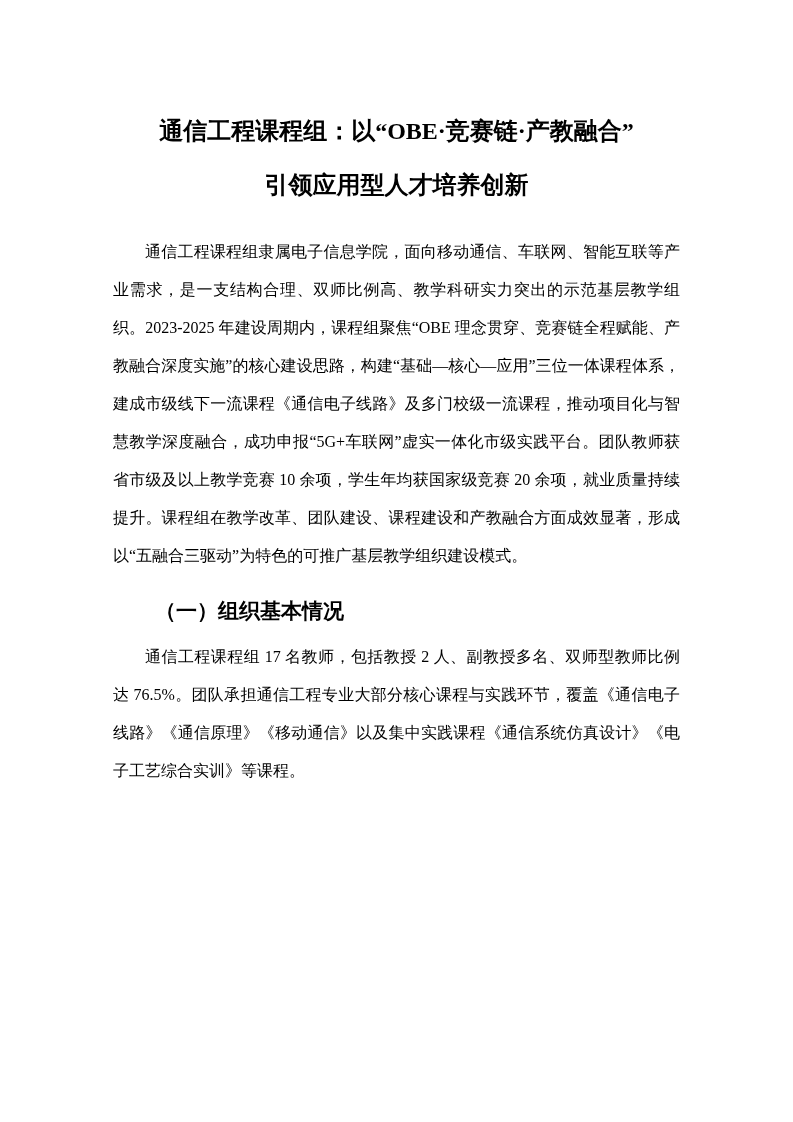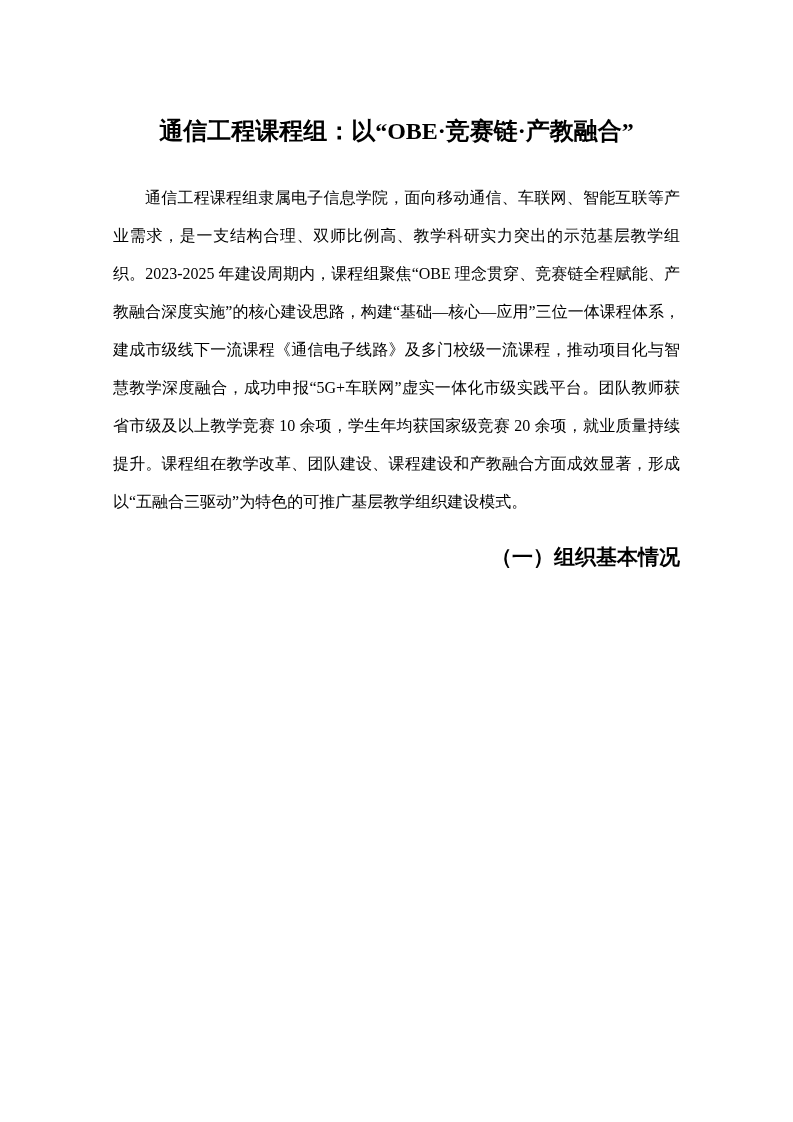--- a/index.html
+++ b/index.html
@@ -50,36 +50,38 @@
     font-size: 21px;
     line-height: 38px;
     font-weight: bold;
     text-align: left;
   }
   .subsection-heading {
     margin: 17px 0 0 0;
     font-size: 21px;
     line-height: 38px;
     font-weight: bold;
-    text-align: right;
+    text-align: left;
     text-indent: 2em;
   }
   .org-para {
     margin-top: 8px;
   }
 </style>
 </head>
 <body>
 
 <div class="page">
 
   <h1 class="doc-title">
     <span class="title-line">通信工程课程组：以“OBE·竞赛链·产教融合”</span>
+    <span class="title-line">引领应用型人才培养创新</span>
   </h1>
 
 
   <p class="body-para abstract-para">通信工程课程组隶属电子信息学院，面向移动通信、车联网、智能互联等产业需求，是一支结构合理、双师比例高、教学科研实力突出的示范基层教学组织。2023-2025 年建设周期内，课程组聚焦“OBE 理念贯穿、竞赛链全程赋能、产教融合深度实施”的核心建设思路，构建“基础—核心—应用”三位一体课程体系，建成市级线下一流课程《通信电子线路》及多门校级一流课程，推动项目化与智慧教学深度融合，成功申报“5G+车联网”虚实一体化市级实践平台。团队教师获省市级及以上教学竞赛 10 余项，学生年均获国家级竞赛 20 余项，就业质量持续提升。课程组在教学改革、团队建设、课程建设和产教融合方面成效显著，形成以“五融合三驱动”为特色的可推广基层教学组织建设模式。</p>
 
 
   <h3 class="subsection-heading">（一）组织基本情况</h3>
 
+  <p class="body-para org-para">通信工程课程组 17 名教师，包括教授 2 人、副教授多名、双师型教师比例达 76.5%。团队承担通信工程专业大部分核心课程与实践环节，覆盖《通信电子线路》《通信原理》《移动通信》以及集中实践课程《通信系统仿真设计》《电子工艺综合实训》等课程。</p>
 
 </div>
 
 </body></html>

